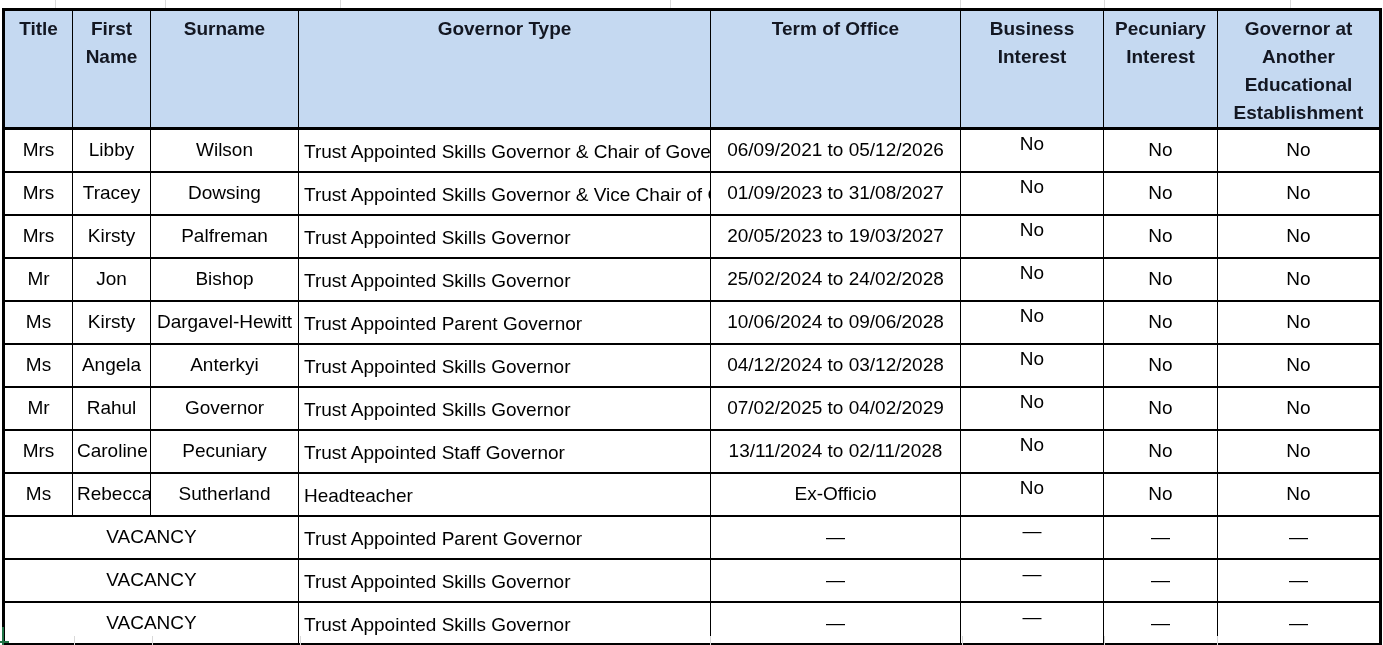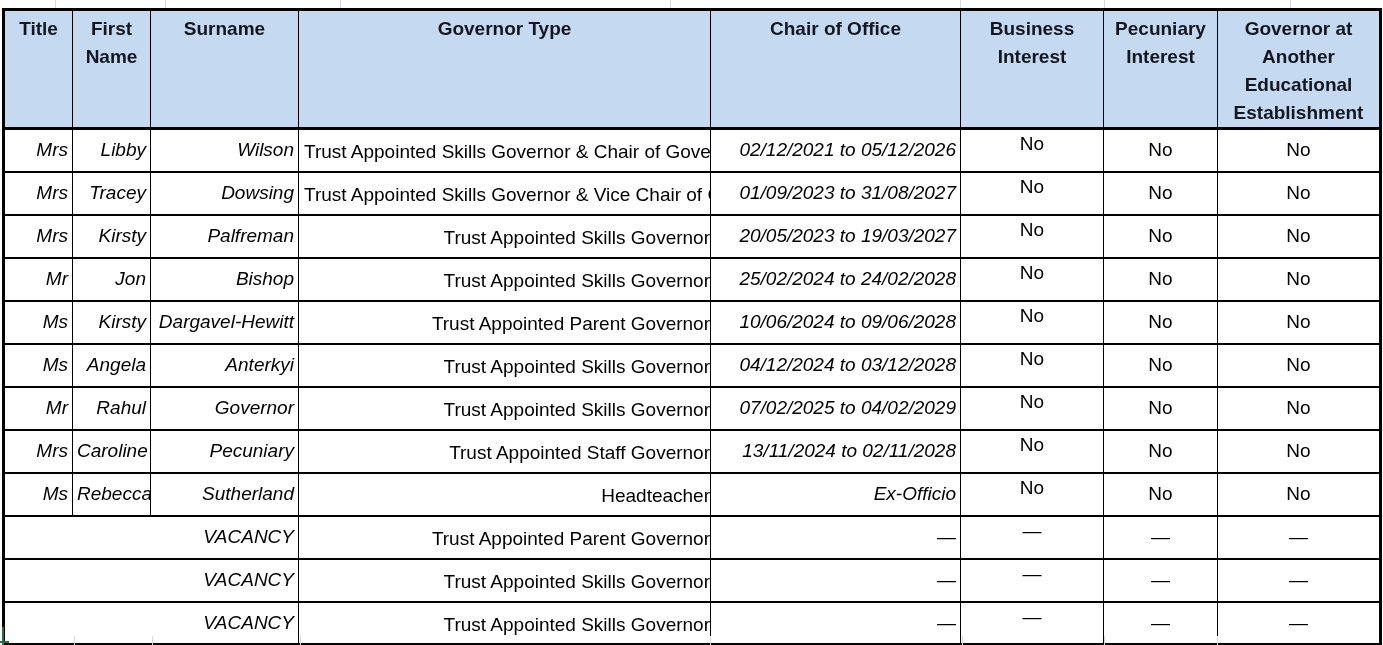--- a/index.html
+++ b/index.html
@@ -54,22 +54,22 @@
     color:#131722;
     font-weight:bold;
     vertical-align:top;
     text-align:center;
     padding:4px 3px 0 3px;
     line-height:28px;
     border-bottom:3px solid #000000;
   }
   #gov-table tbody tr { height:43px; }
   #gov-table tbody td { vertical-align:middle; }
-  .c-left  { text-align:right; padding:0 4px;font-style:italic; }
-  .c-type  { text-align:right; padding:4px 0 0 5px; white-space:nowrap; }
+  .c-left  { text-align:center; padding:0 4px; }
+  .c-type  { text-align:left; padding:4px 0 0 5px; white-space:nowrap; }
   .c-center{ text-align:center; padding:0 2px; }
   .c-biz   { text-align:center; vertical-align:top !important; padding-top:3px; }
 </style>
 </head>
 <body>
 
 <div id="screen">
 
   <div class="gridline-v grid-top" style="left:55px"></div>
   <div class="gridline-v grid-top" style="left:165px"></div>
@@ -89,33 +89,33 @@
         <col style="width:143px">
       <col style="width:114px">
         <col style="width:163px">
     </colgroup>
     <thead>
       <tr>
         <th>Title</th>
         <th>First Name</th>
         <th>Surname</th>
         <th>Governor Type</th>
-        <th>Chair of Office</th>
+        <th>Term of Office</th>
         <th>Business Interest</th>
         <th>Pecuniary Interest</th>
         <th>Governor at Another Educational Establishment</th>
       </tr>
     </thead>
     <tbody>
         <tr>
           <td class="c-left">Mrs</td>
           <td class="c-left">Libby</td>
           <td class="c-left">Wilson</td>
           <td class="c-type">Trust Appointed Skills Governor &amp; Chair of Gove</td>
-          <td class="c-left">02/12/2021 to 05/12/2026</td>
+          <td class="c-left">06/09/2021 to 05/12/2026</td>
           <td class="c-biz">No</td>
           <td class="c-center">No</td>
           <td class="c-center">No</td>
         </tr>
         <tr>
           <td class="c-left">Mrs</td>
           <td class="c-left">Tracey</td>
           <td class="c-left">Dowsing</td>
           <td class="c-type">Trust Appointed Skills Governor &amp; Vice Chair of G</td>
           <td class="c-left">01/09/2023 to 31/08/2027</td>

